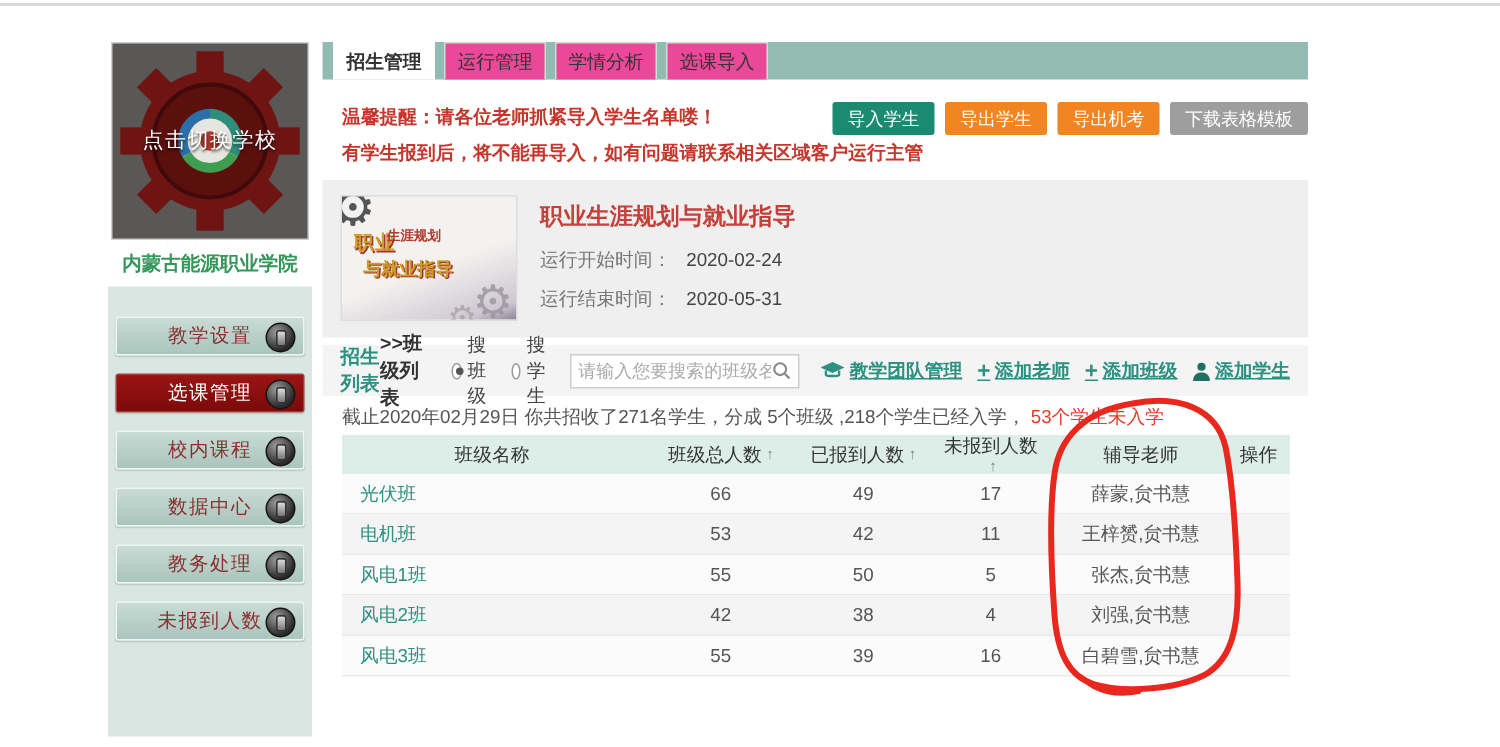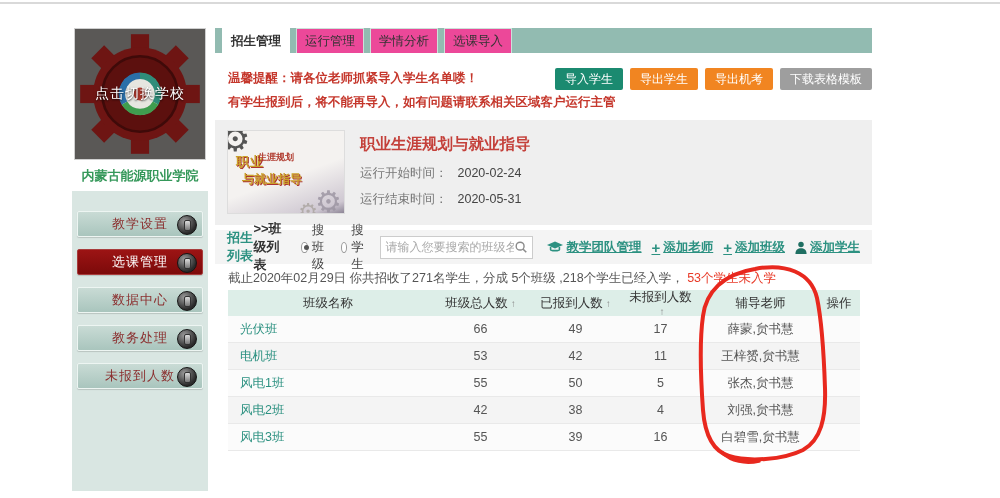--- a/index.html
+++ b/index.html
@@ -108,20 +108,26 @@
     <div class="school-name">内蒙古能源职业学院</div>
     <div class="menu-panel">
       <div class="menu-item">
         <span class="mi-label">教学设置</span>
         <span class="mi-circle">
             <span class="mi-glyph"></span>
           </span>
       </div>
       <div class="menu-item active">
         <span class="mi-label">选课管理</span>
+        <span class="mi-circle">
+            <span class="mi-glyph"></span>
+          </span>
+      </div>
+      <div class="menu-item">
+        <span class="mi-label">校内课程</span>
         <span class="mi-circle">
             <span class="mi-glyph"></span>
           </span>
       </div>
       <div class="menu-item">
         <span class="mi-label">数据中心</span>
         <span class="mi-circle">
             <span class="mi-glyph"></span>
           </span>
       </div>

